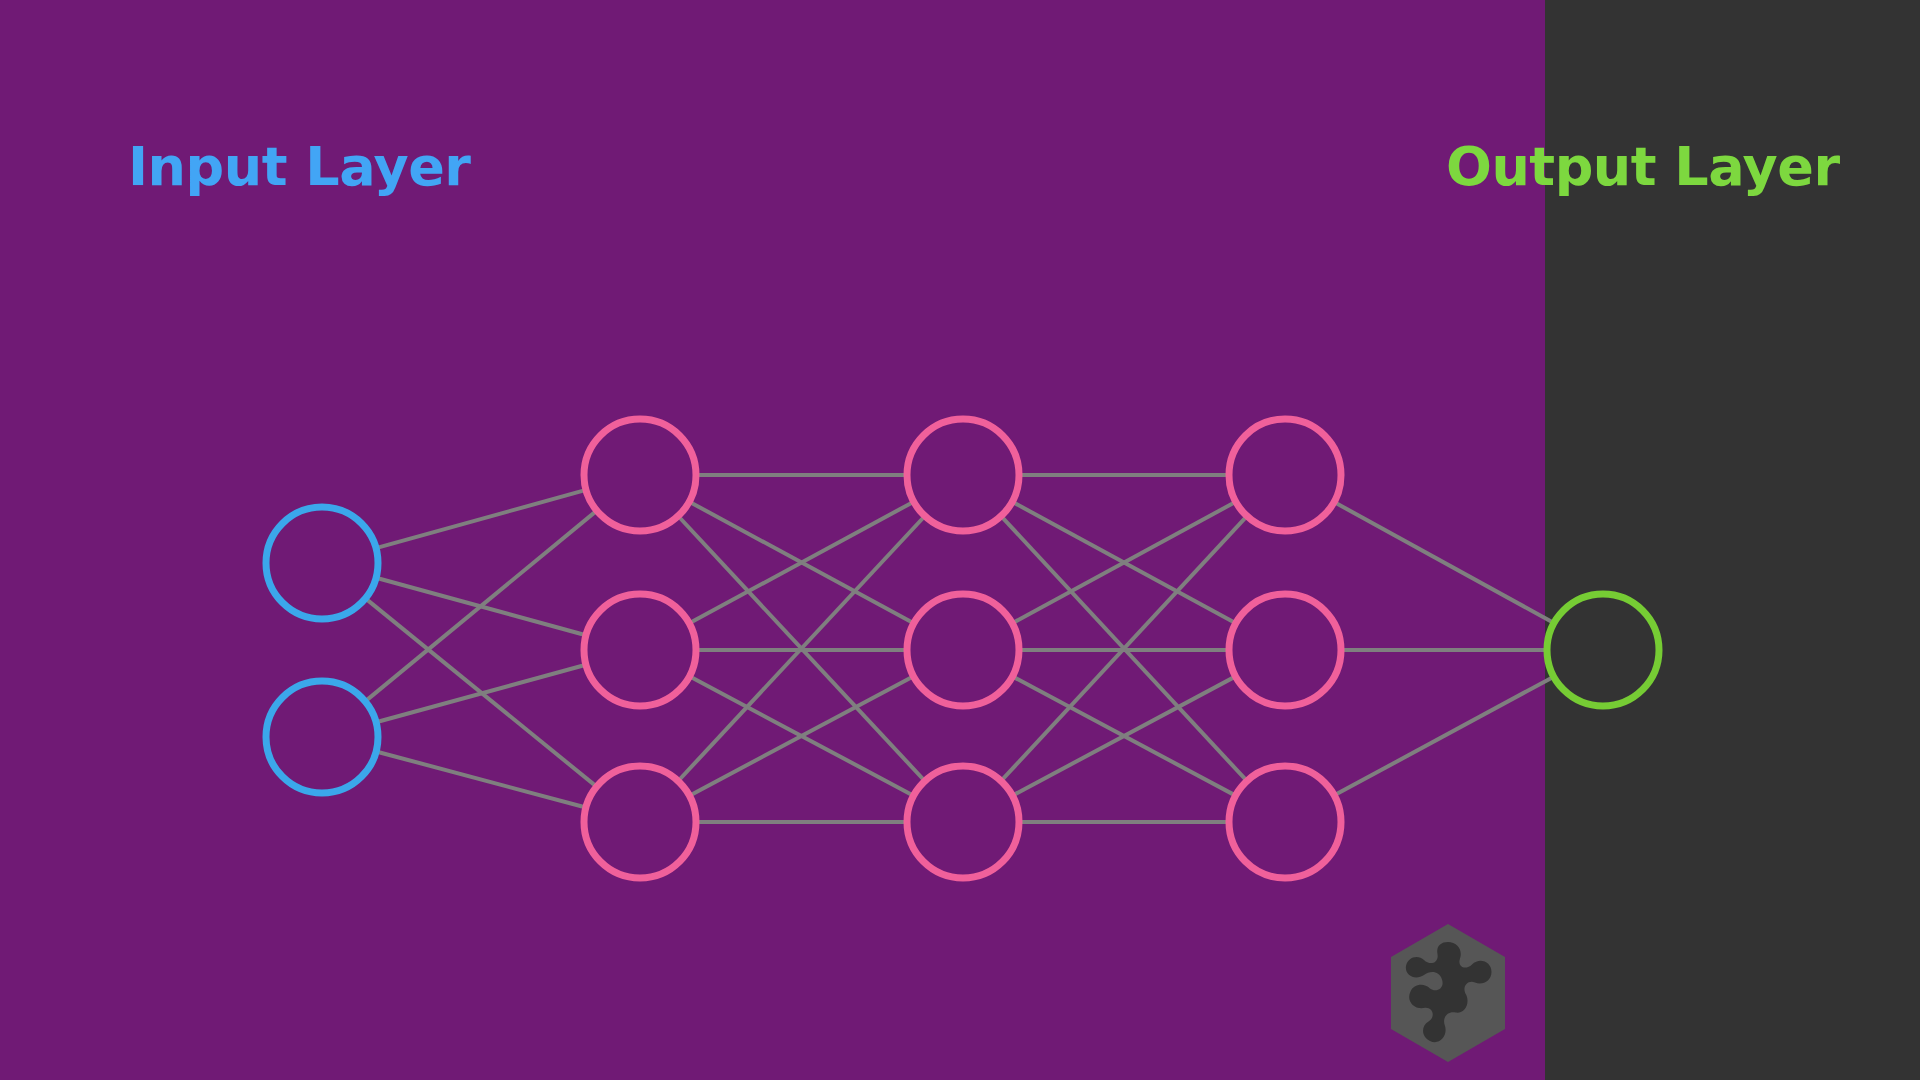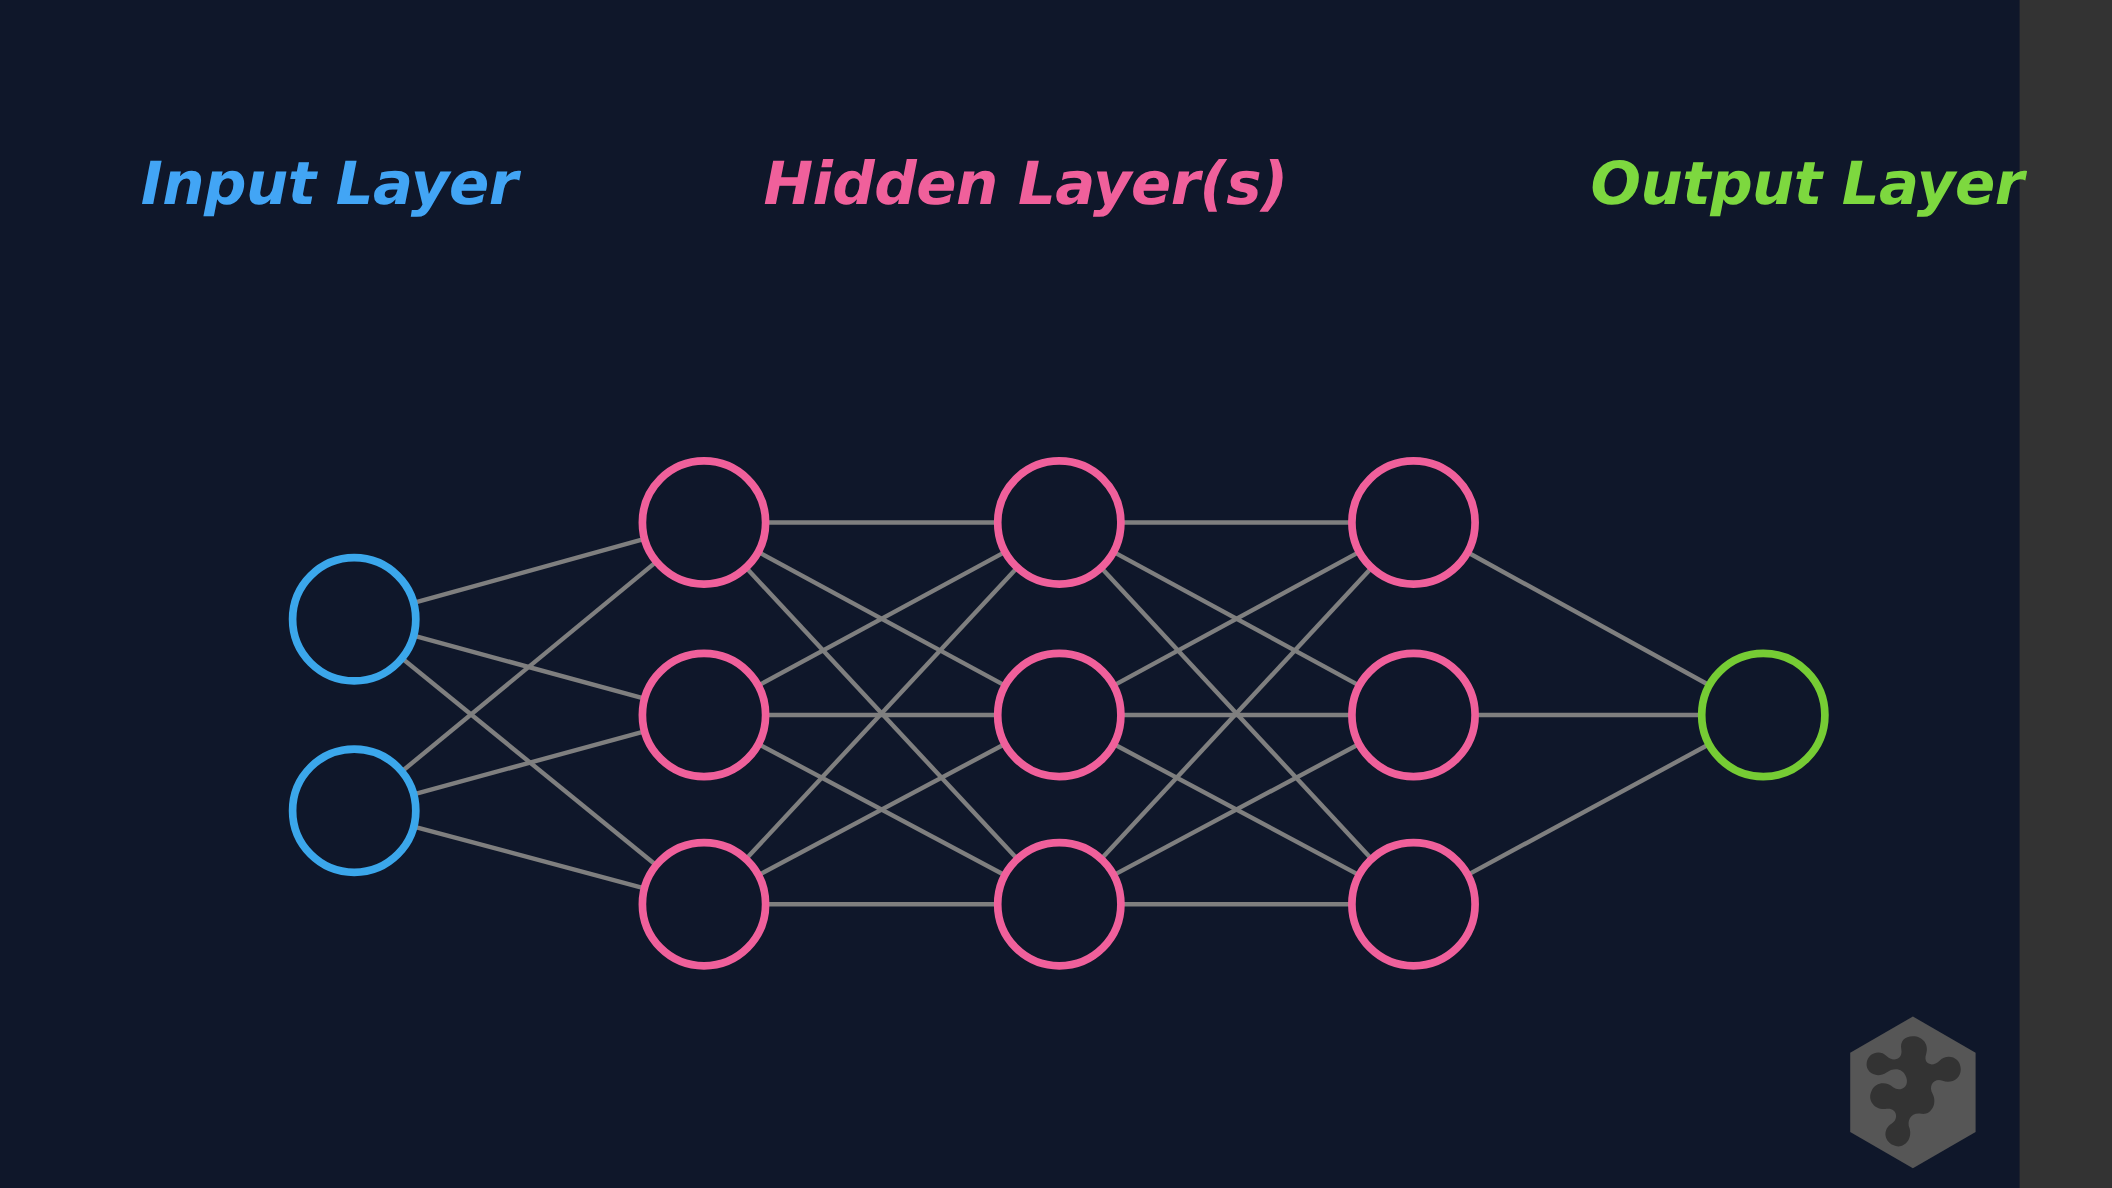--- a/index.html
+++ b/index.html
@@ -9,24 +9,23 @@
     background: #333333;
   }
   body {
     width: 1920px;
     height: 1080px;
     overflow: hidden;
     font-family: "DejaVu Sans", "Liberation Sans", sans-serif;
   }
   #stage {
     position: relative;
-    width: 1836px;
+    width: 1545px;
     height: 1080px;
-    background: #0f172a;
-    font-style: italic;
+    background: #701a75;
   }
 
   
   .layer-label {
     position: absolute;
     white-space: nowrap;
     font-family: "DejaVu Sans", "Liberation Sans", sans-serif;
     font-weight: bold;
     font-size: 54px;
     letter-spacing: -0.5px;
@@ -68,21 +67,20 @@
     opacity: 1;
   }
 </style>
 </head>
 <body>
 
 <div id="stage">
 
   <div class="layer-label" id="label-input">Input Layer</div>
 
-  <div class="layer-label" id="label-hidden">Hidden Layer(s)</div>
 
   <div class="layer-label" id="label-output">Output Layer</div>
 
   <svg id="network-svg" viewBox="0 0 1920 1080">
     <g id="edge-group">
         <line x1="375.97" y1="548.06" x2="586.03" y2="489.94" class="edge" stroke="#7f7f7f" stroke-width="4"></line>
         <line x1="376.01" y1="577.78" x2="585.99" y2="635.22" class="edge" stroke="#7f7f7f" stroke-width="4"></line>
         <line x1="365.42" y1="598.36" x2="596.58" y2="786.64" class="edge" stroke="#7f7f7f" stroke-width="4"></line>
         <line x1="365.22" y1="701.39" x2="596.78" y2="510.61" class="edge" stroke="#7f7f7f" stroke-width="4"></line>
         <line x1="376.01" y1="722.22" x2="585.99" y2="664.78" class="edge" stroke="#7f7f7f" stroke-width="4"></line>

